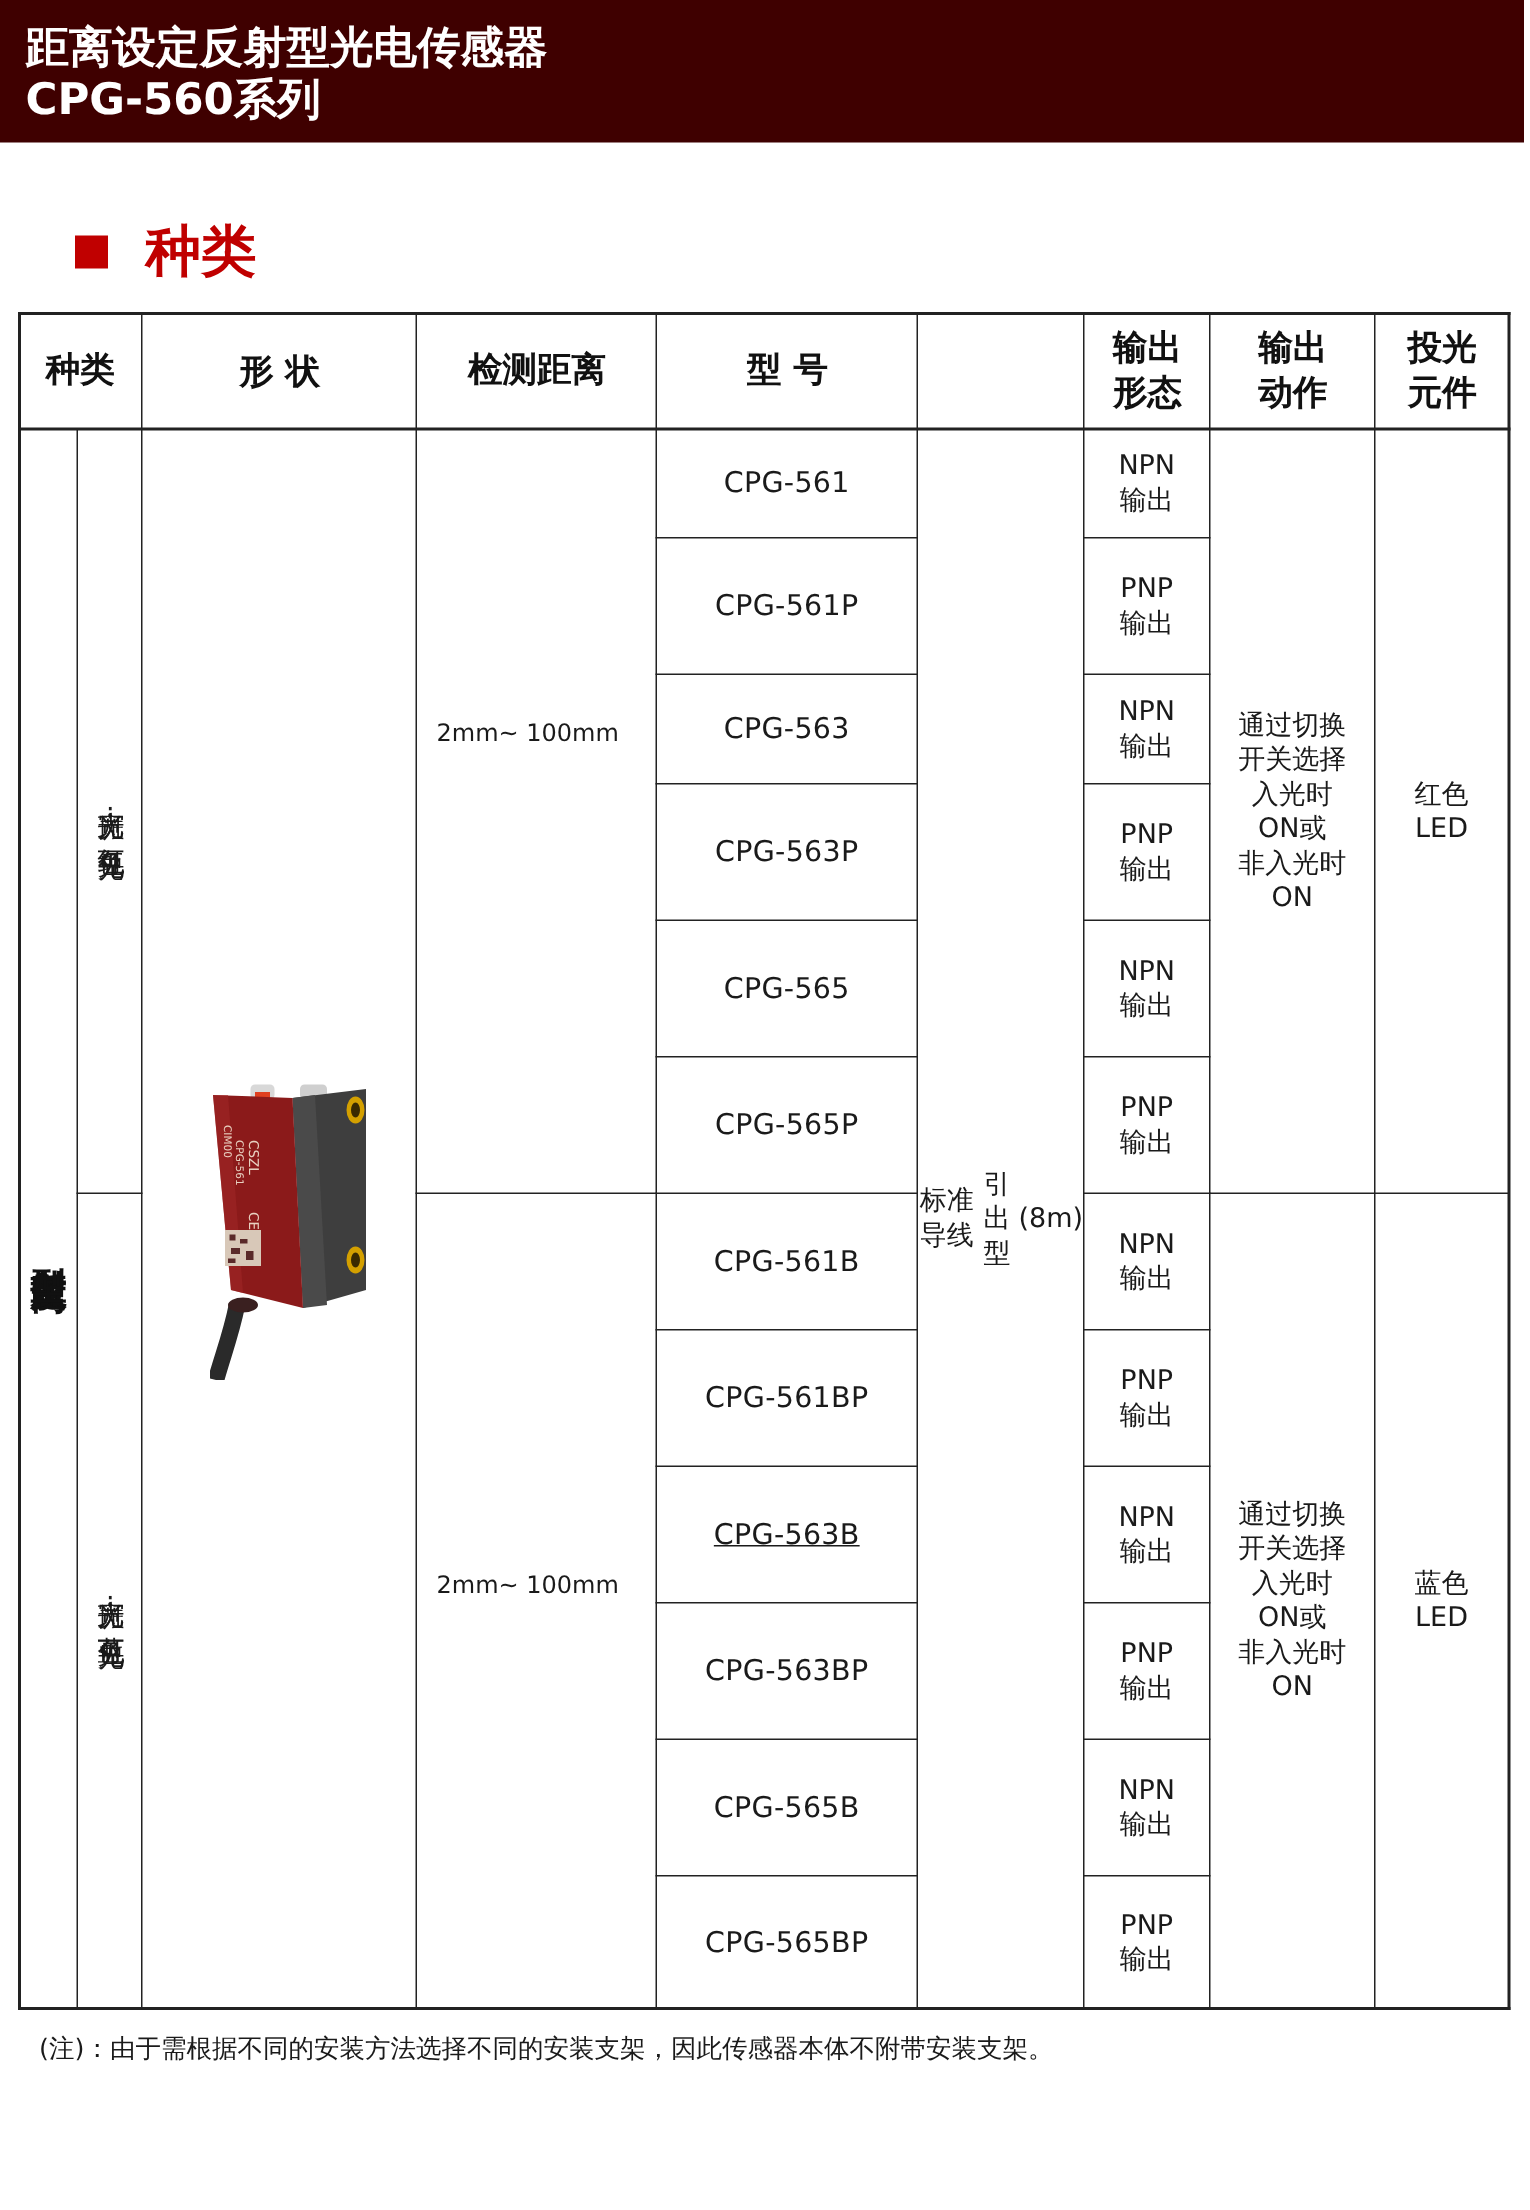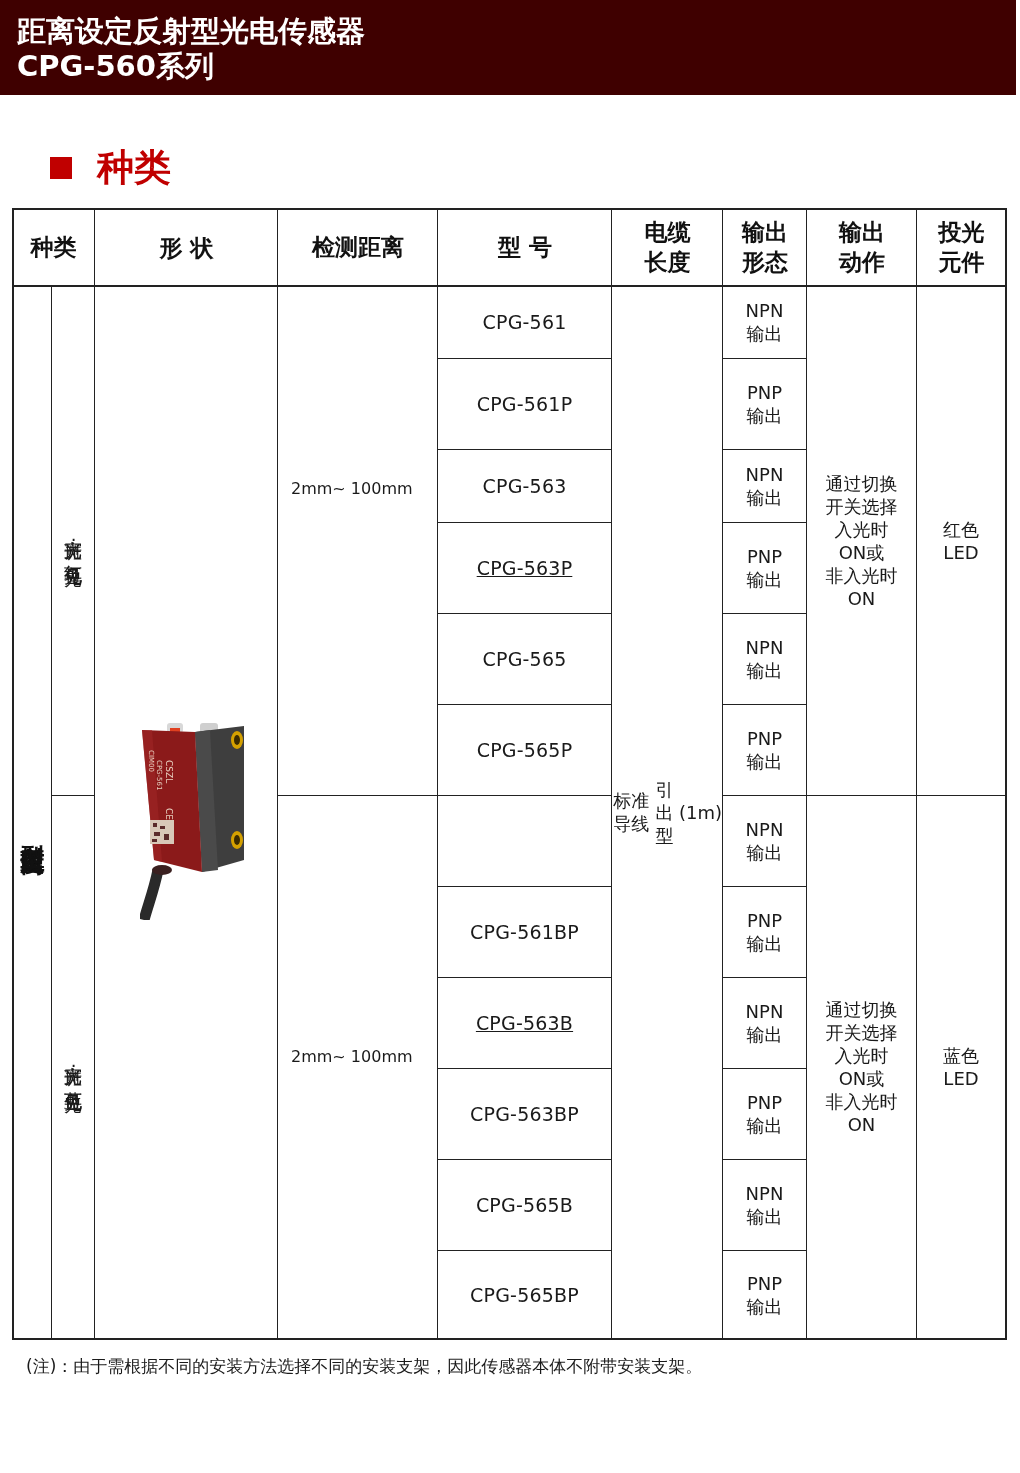--- a/index.html
+++ b/index.html
@@ -107,24 +107,20 @@
   <div class="hline" style="left:710px;top:678px;width:85px;height:1px;"></div>
   <div class="hline" style="left:710px;top:769px;width:85px;height:1px;"></div>
   <div class="hline" style="left:710px;top:860px;width:85px;height:1px;"></div>
   <div class="hline" style="left:710px;top:951px;width:85px;height:1px;"></div>
   <div class="hline" style="left:710px;top:1042px;width:85px;height:1px;"></div>
 
   <div class="cell hdr" style="left:0;top:0;width:83px;height:78px;">种类</div>
   <div class="cell hdr" style="left:83px;top:0;width:183px;height:80px;">形 状</div>
   <div class="cell hdr" style="left:266px;top:0;width:160px;height:78px;">检测距离</div>
   <div class="cell hdr" style="left:426px;top:0;width:174px;height:78px;">型 号</div>
-  <div class="cell hdr" style="left:600px;top:0;width:111px;height:78px;flex-direction:column;">
-    <span>电缆</span>
-    <span>长度</span>
-  </div>
   <div class="cell hdr" style="left:711px;top:0;width:84px;height:78px;flex-direction:column;">
     <span>输出</span>
     <span>形态</span>
   </div>
   <div class="cell hdr" style="left:795px;top:0;width:110px;height:78px;flex-direction:column;">
     <span>输出</span>
     <span>动作</span>
   </div>
   <div class="cell hdr" style="left:905px;top:0;width:89px;height:78px;flex-direction:column;">
     <span>投光</span>
@@ -147,34 +143,35 @@
   <div class="cell range" style="left:266px;top:78px;width:159px;height:509px;justify-content:flex-start;padding-left:13px;padding-top:0px;">
     <span style="position:relative;top:-52px;">2mm~ 100mm</span>
   </div>
   <div class="cell range" style="left:266px;top:588px;width:159px;height:542px;justify-content:flex-start;padding-left:13px;">
     <span style="position:relative;top:-11px;">2mm~ 100mm</span>
   </div>
 
   <div class="cell model" style="left:426px;top:78px;width:173px;height:72px;">CPG-561</div>
   <div class="cell model" style="left:426px;top:151px;width:173px;height:90px;">CPG-561P</div>
   <div class="cell model" style="left:426px;top:242px;width:173px;height:72px;">CPG-563</div>
-  <div class="cell model" style="left:426px;top:315px;width:173px;height:90px;text-decoration:underline;">CPG-563P</div>
+  <div class="cell model" style="left:426px;top:315px;width:173px;height:90px;">CPG-563P</div>
   <div class="cell model" style="left:426px;top:406px;width:173px;height:90px;">CPG-565</div>
   <div class="cell model" style="left:426px;top:497px;width:173px;height:90px;text-align:center;">CPG-565P</div>
 
+  <div class="cell model" style="left:426px;top:588px;width:173px;height:90px;">CPG-561B</div>
   <div class="cell model" style="left:426px;top:679px;width:173px;height:90px;">CPG-561BP</div>
   <div class="cell model" style="left:426px;top:770px;width:173px;height:90px;text-decoration:underline;">CPG-563B</div>
   <div class="cell model" style="left:426px;top:861px;width:173px;height:90px;">CPG-563BP</div>
   <div class="cell model" style="left:426px;top:952px;width:173px;height:90px;">CPG-565B</div>
   <div class="cell model" style="left:426px;top:1043px;width:173px;height:87px;">CPG-565BP</div>
 
   <div class="cell body-text" style="left:600px;top:78px;width:110px;height:1052px;flex-direction:row;">
     <span>标准导线</span>
     <span>引出型</span>
-    <span>(1m)</span>
+    <span>(8m)</span>
   </div>
 
   <div class="cell otype" style="left:711px;top:78px;width:83px;height:72px;flex-direction:column;">
     <span>NPN</span>
     <span>输出</span>
   </div>
   <div class="cell otype" style="left:711px;top:151px;width:83px;height:90px;flex-direction:column;">
     <span>PNP</span>
     <span>输出</span>
   </div>

